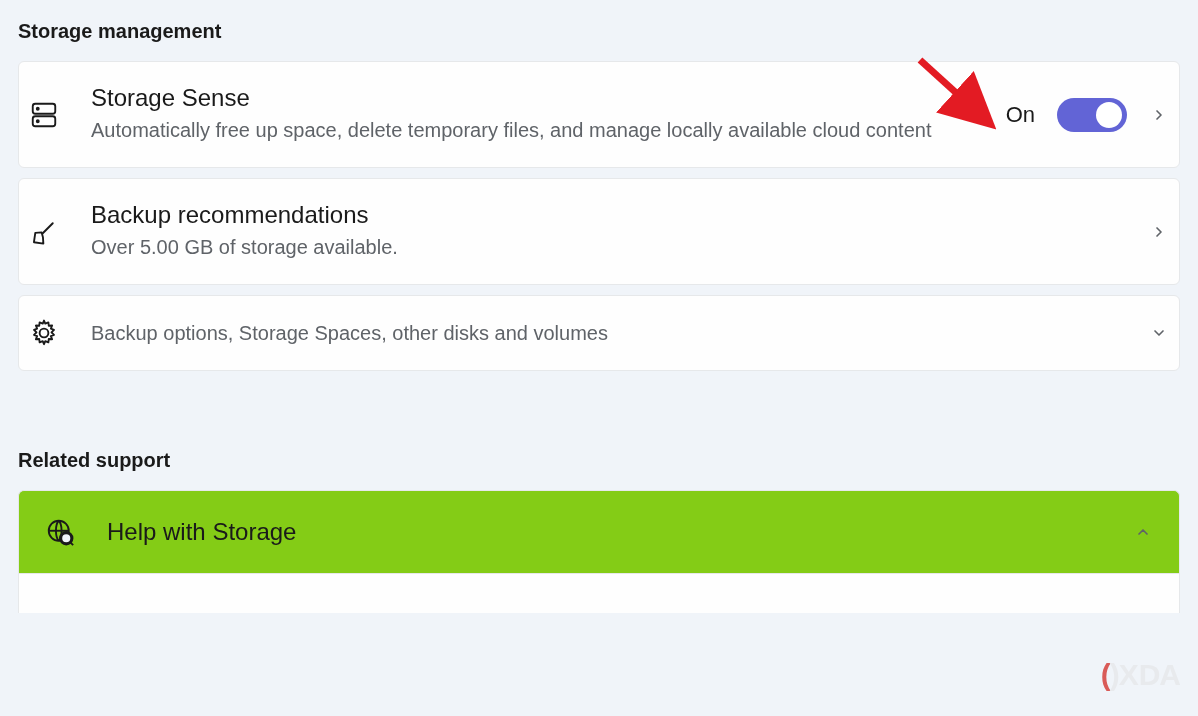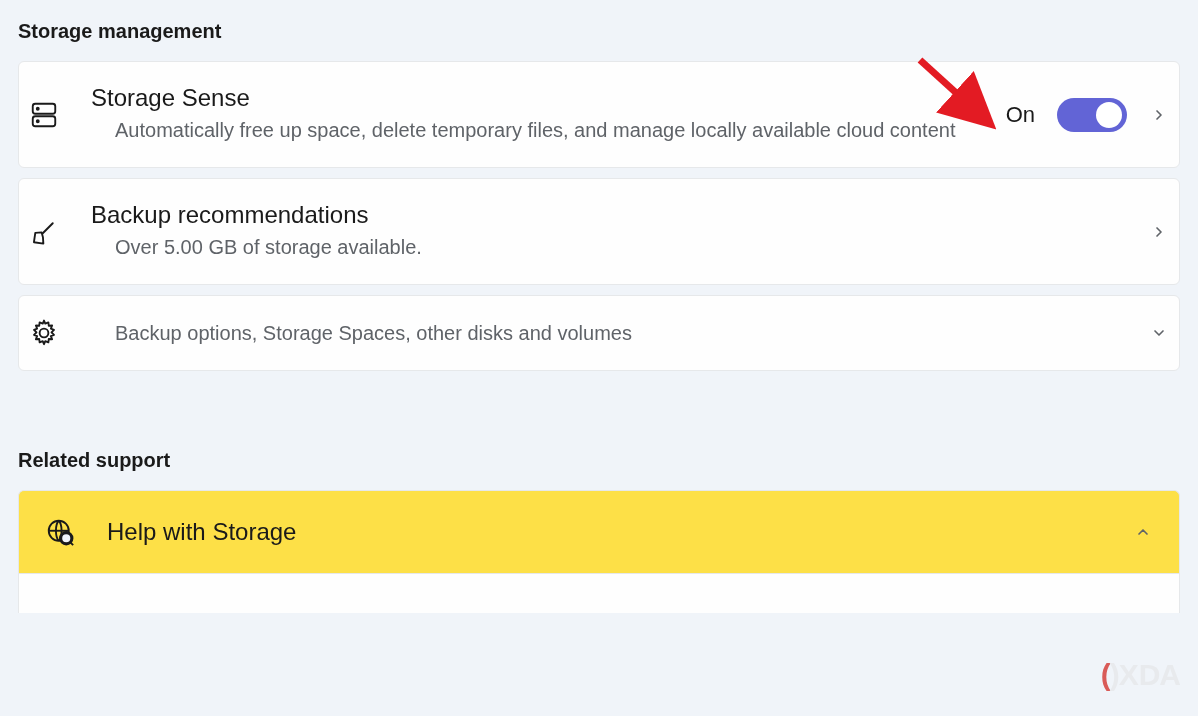--- a/index.html
+++ b/index.html
@@ -53,21 +53,20 @@
     .card-title {
       font-size: 24px;
       font-weight: 400;
       color: #1a1a1a;
       margin-bottom: 4px;
     }
     .card-description {
       font-size: 20px;
       color: #5f6368;
       line-height: 1.45;
-      margin-left: 24px;
     }
     .card-right {
       display: flex;
       align-items: center;
       gap: 22px;
       flex: 0 0 auto;
     }
     .toggle-state {
       font-size: 22px;
       color: #1a1a1a;
@@ -96,21 +95,21 @@
       display: flex;
       align-items: center;
       justify-content: center;
       color: #5f6368;
     }
     .chevron svg {
       width: 16px;
       height: 16px;
     }
     .help-card {
-      background: #fde047;
+      background: #84cc16;
       border: 1px solid #e6e8ea;
       border-top-left-radius: 6px;
       border-top-right-radius: 6px;
       border-bottom: none;
       padding: 26px 26px;
       display: flex;
       align-items: center;
       gap: 32px;
       cursor: pointer;
     }

